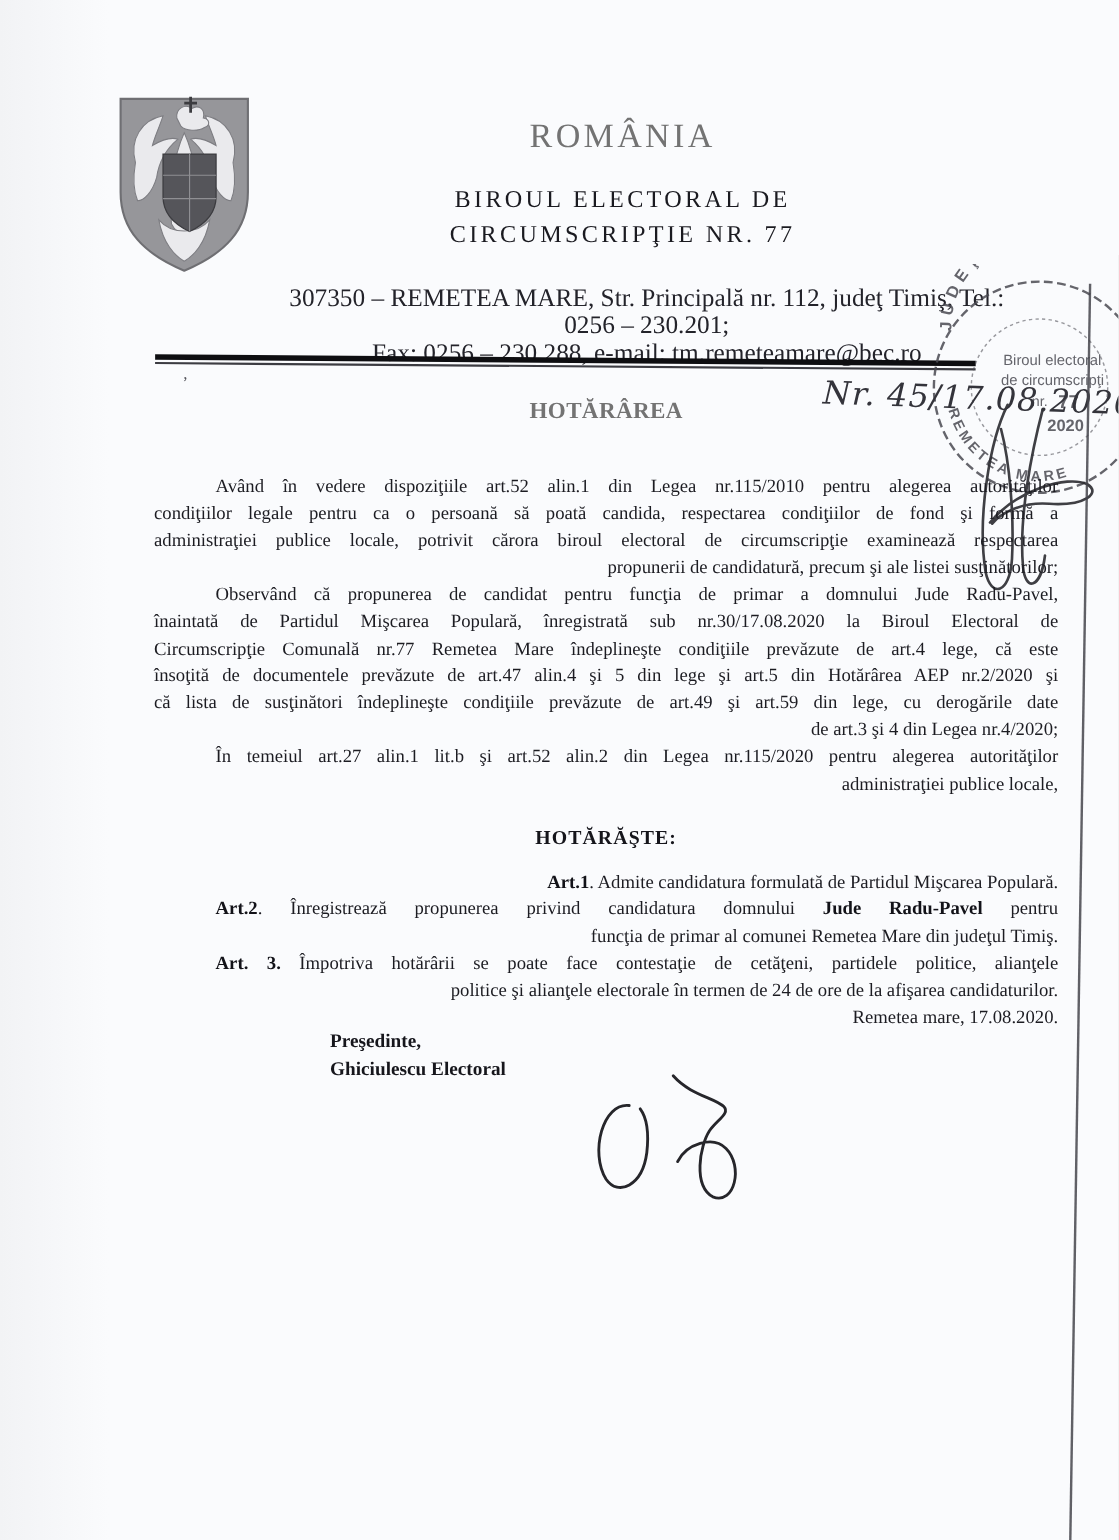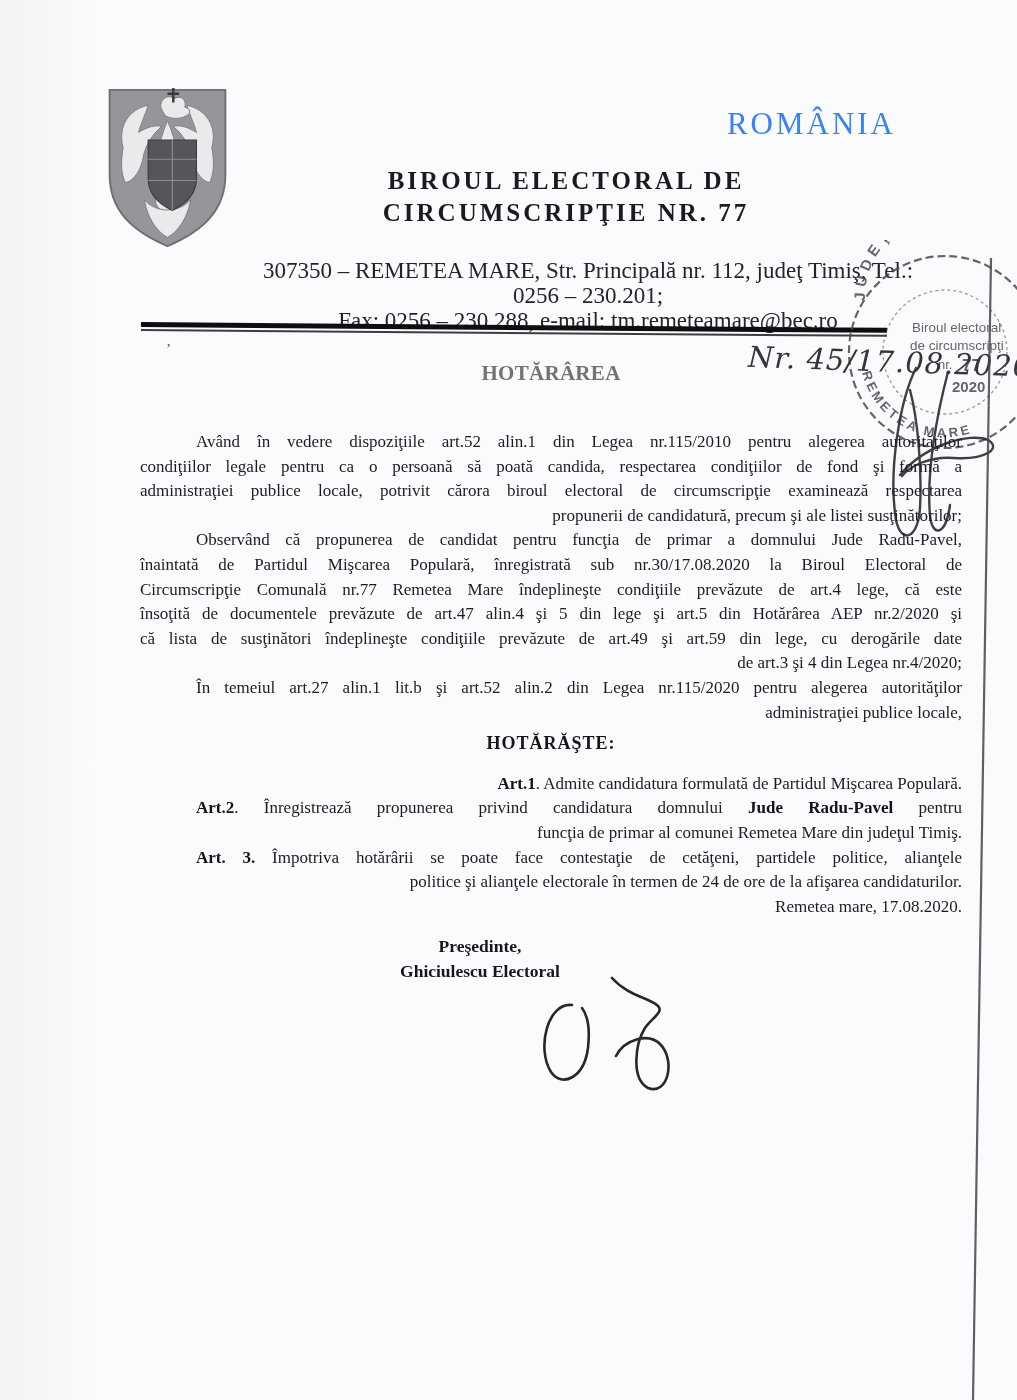--- a/index.html
+++ b/index.html
@@ -5,51 +5,51 @@
   html,body{margin:0;padding:0;background:#e8e8e8;}
   .page{
     position:relative;width:1017px;height:1400px;margin:0 auto;
     background:#fafbfd;overflow:hidden;
     font-family:"Liberation Serif", serif;color:#1c1c22;
   }
   .edge-shade{position:absolute;left:0;top:0;width:110px;height:100%;
     background:linear-gradient(90deg,#f2f3f5 0%,rgba(242,243,245,0) 90%);}
   
   .emblem{position:absolute;left:100px;top:85px;width:135px;height:166px;}
-  .country{position:absolute;left:236px;top:106px;width:660px;text-align:right;
-    font-size:31px;letter-spacing:3px;color:#3b82f6;}
+  .country{position:absolute;left:236px;top:106px;width:660px;text-align:center;
+    font-size:31px;letter-spacing:3px;color:#737373;}
   .orgname{position:absolute;left:236px;top:165px;width:660px;text-align:center;
-    font-size:25px;font-weight:bold;letter-spacing:3px;line-height:32px;color:#1a1a20;}
+    font-size:22px;font-weight:normal;letter-spacing:3px;line-height:32px;color:#1a1a20;}
   .address{position:absolute;left:246px;top:258px;width:684px;text-align:center;
     font-size:23px;line-height:25px;color:#23232a;}
   
   .rule{position:absolute;left:141px;top:322px;width:746px;height:10px;
     transform:rotate(0.45deg);transform-origin:left center;}
   .rule-thick{position:absolute;left:0;top:0;width:100%;height:5px;background:#0e0e11;}
   .rule-thin{position:absolute;left:0;top:7px;width:100%;height:1.6px;background:#3c3c42;}
   .artifact{position:absolute;left:166px;top:341px;font-size:15px;color:#55555c;}
   
   .handnr{position:absolute;left:748px;top:344px;width:240px;
     font-family:"DejaVu Serif", serif;font-style:italic;font-size:29px;
     color:#34343b;transform:rotate(2deg);letter-spacing:1px;white-space:nowrap;}
   
   .title{position:absolute;left:140px;top:362px;width:822px;text-align:center;
     font-size:21px;font-weight:bold;line-height:23.5px;color:#737373;letter-spacing:0.3px;}
   
   .bodycol{position:absolute;left:140px;top:430px;width:822px;font-size:17px;}
   .ln{line-height:24.6px;text-align:right;}
   .j{text-align:justify;text-align-last:justify;}
   .ind{text-indent:56px;}
-  .heading{margin-top:6px;text-align:center;font-weight:bold;font-size:18px;
+  .heading{margin-top:24px;text-align:center;font-weight:bold;font-size:18px;
     letter-spacing:1px;line-height:24.6px;color:#15151b;}
   .articles{margin-top:16px;}
   b.lead{color:#121218;}
   b.name{color:#121218;}
   
-  .sigblock{position:absolute;left:300px;top:934px;width:360px;text-align:center;
+  .sigblock{position:absolute;left:300px;top:934px;width:360px;
     font-weight:bold;font-size:17.5px;line-height:24.8px;color:#16161c;}
   .sig-svg{position:absolute;left:495px;top:970px;}
   .stamp-svg{position:absolute;left:830px;top:240px;}
   .scanline-svg{position:absolute;left:0;top:0;pointer-events:none;}
   .stamp-text{font-family:"Liberation Sans", sans-serif;fill:#4a4a52;}
 </style>
 </head>
 <body>
 
 <div class="page">

